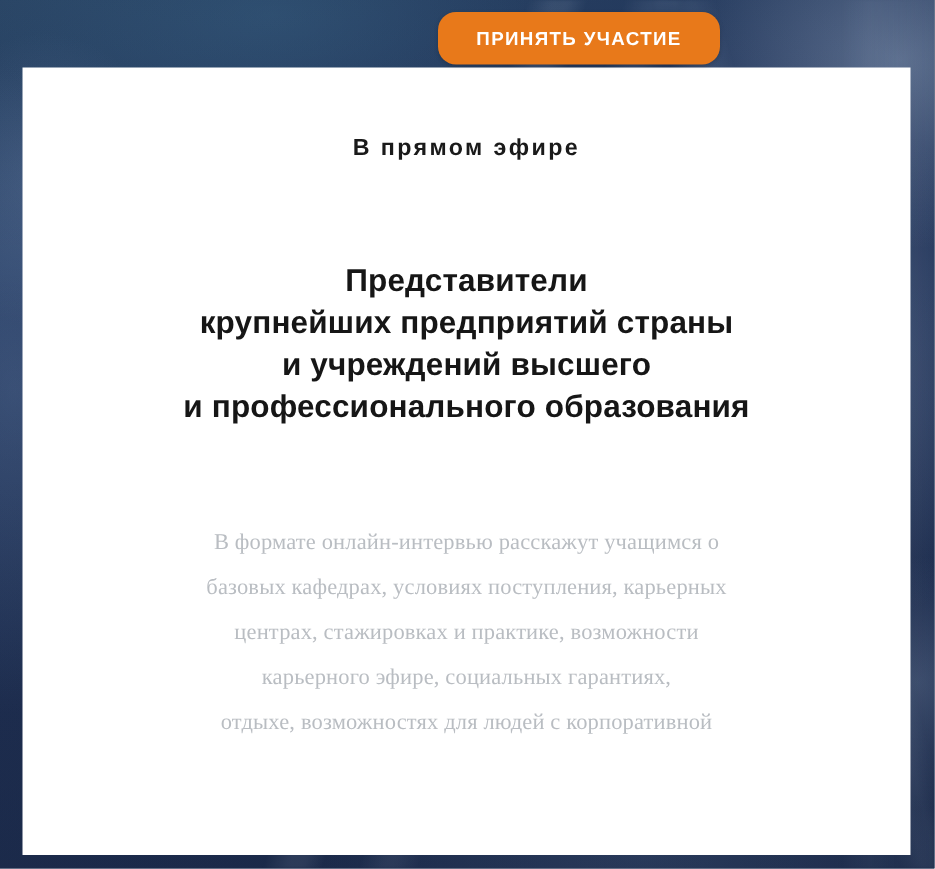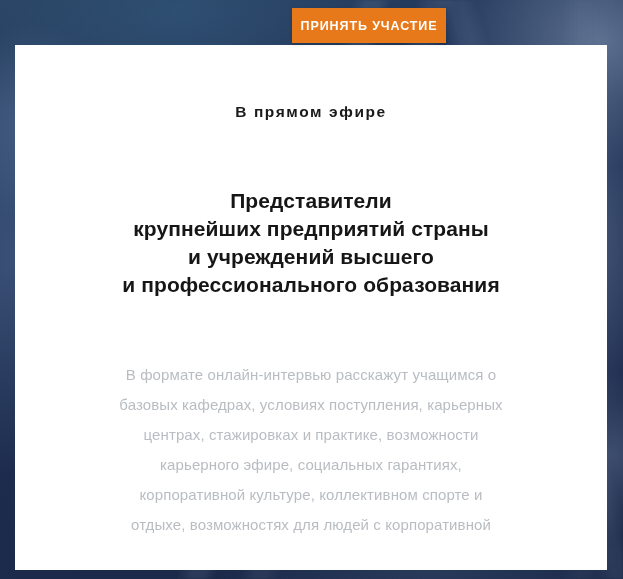--- a/index.html
+++ b/index.html
@@ -55,24 +55,24 @@
     position: absolute;
     inset: 0;
     background: linear-gradient(180deg, rgba(14,26,48,0.10) 0%, rgba(14,26,48,0.00) 30%, rgba(14,26,48,0.18) 100%);
   }
 
   
   .cta {
     position: absolute;
     left: 292px;
     top: 8px;
-    width: 154px;
+    width: 188px;
     height: 35px;
     border: 0;
-    border-radius: 0;
+    border-radius: 12px;
     background: #e8791a;
     color: #ffffff;
     font-family: "Liberation Sans", sans-serif;
     font-size: 12.5px;
     font-weight: bold;
     letter-spacing: 0.9px;
     text-transform: uppercase;
     cursor: pointer;
     display: flex;
     align-items: center;
@@ -92,21 +92,21 @@
     background: #ffffff;
     z-index: 2;
     box-sizing: border-box;
     padding: 0 44px;
     text-align: center;
     overflow: hidden;
   }
 
   .eyebrow {
     margin: 0;
-    padding-top: 58px;
+    padding-top: 45px;
     font-size: 15.5px;
     font-weight: bold;
     letter-spacing: 1.6px;
     color: #1a1a1a;
     line-height: 1.2;
   }
 
   .headline {
     margin: 16px;
     padding-top: 49px;
@@ -119,20 +119,21 @@
   .headline .hl-line { display: block; white-space: nowrap; }
 
   .body-copy {
     margin: 1px;
     padding-top: 45px;
     font-size: 15px;
     font-weight: normal;
     line-height: 30px;
     color: #b9bdc2;
     letter-spacing: 0.1px;
+    font-family: Liberation Serif, serif;
   }
   .body-copy .bc-line { display: block; white-space: nowrap; }
 </style>
 </head>
 <body>
 
 <div class="stage">
 
   <div class="bg-photo"></div>
 
@@ -147,18 +148,17 @@
       <span class="hl-line">крупнейших предприятий страны</span>
       <span class="hl-line">и учреждений высшего</span>
       <span class="hl-line">и профессионального образования</span>
     </h1>
 
     <p class="body-copy">
       <span class="bc-line">В формате онлайн-интервью расскажут учащимся о</span>
       <span class="bc-line">базовых кафедрах, условиях поступления, карьерных</span>
       <span class="bc-line">центрах, стажировках и практике, возможности</span>
       <span class="bc-line">карьерного эфире, социальных гарантиях,</span>
-      <span class="bc-line">корпоративной культуре, коллективном спорте и</span>
       <span class="bc-line">отдыхе, возможностях для людей с корпоративной</span>
     </p>
 
   </div>
 </div>
 
 </body></html>

